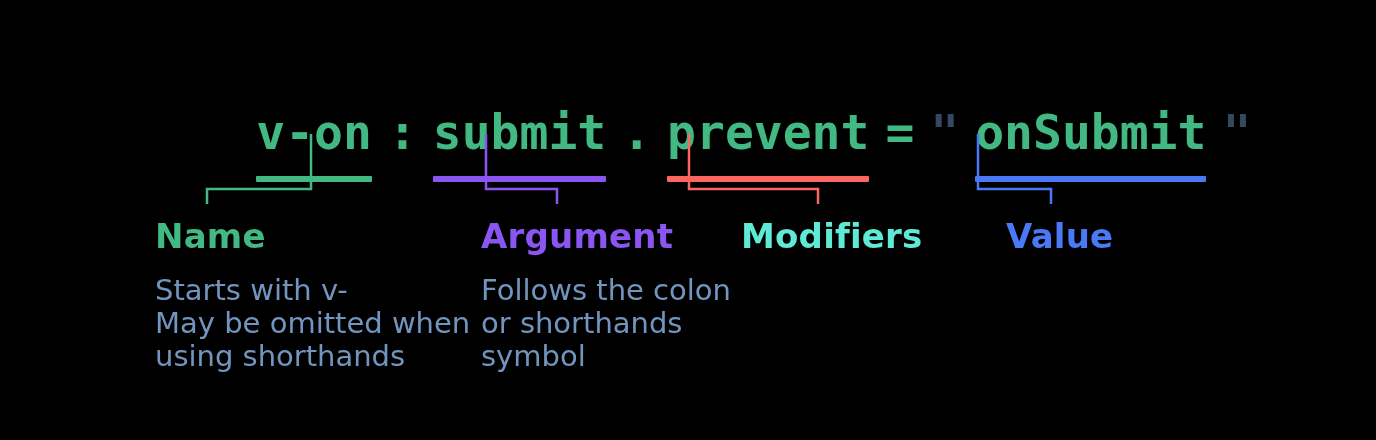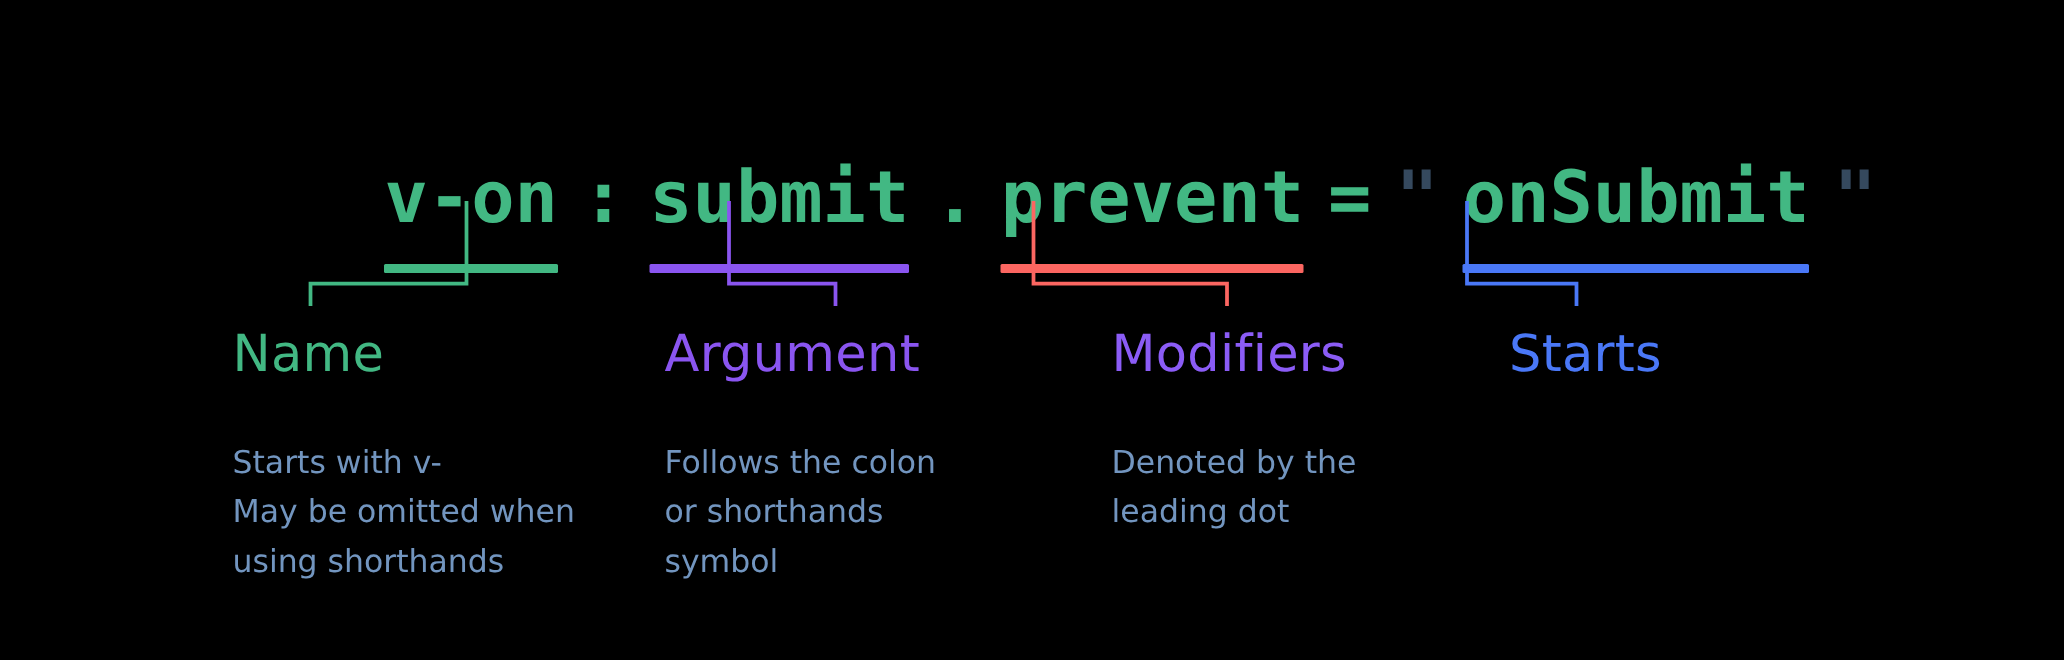--- a/index.html
+++ b/index.html
@@ -52,27 +52,27 @@
     stroke-width: 2.5px;
   }
 
   
   .label {
     position: absolute;
     top: 216px;
   }
   .label-title {
     font-size: 34px;
-    font-weight: 400;
+    font-weight: 700;
     line-height: 40px;
     letter-spacing: 0.2px;
   }
   .label-desc {
-    margin-top: 36px;
-    font-size: 21px;
+    margin-top: 18px;
+    font-size: 29px;
     line-height: 33px;
     color: #7295bf;
     white-space: pre-line;
   }
 </style>
 </head>
 <body>
 
 <div class="canvas">
 
@@ -87,30 +87,28 @@
     <polyline points="978,134 978,189 1051,189 1051,204" style="stroke: rgb(74, 120, 247);"></polyline>
   </svg>
 
   <div class="label" style="left:155px">
     <div class="label-title" style="color: rgb(66, 184, 131);">Name</div>
     <div class="label-desc">Starts with v-
 May be omitted when
 using shorthands</div>
   </div>
 
-  <div class="label" style="left:443px">
+  <div class="label" style="left:481px">
     <div class="label-title" style="color: rgb(138, 85, 240);">Argument</div>
     <div class="label-desc">Follows the colon
 or shorthands
 symbol</div>
   </div>
 
   <div class="label" style="left:741px">
-    <div class="label-title" style="color: #8b5cf6;">Modifiers</div>
-    <div class="label-desc">Denoted by the
-leading dot</div>
+    <div class="label-title" style="color: #5eead4;">Modifiers</div>
   </div>
 
   <div class="label" style="left:1006px">
-    <div class="label-title" style="color: rgb(74, 120, 247);">Starts</div>
+    <div class="label-title" style="color: rgb(74, 120, 247);">Value</div>
   </div>
 
 </div>
 
 </body></html>

